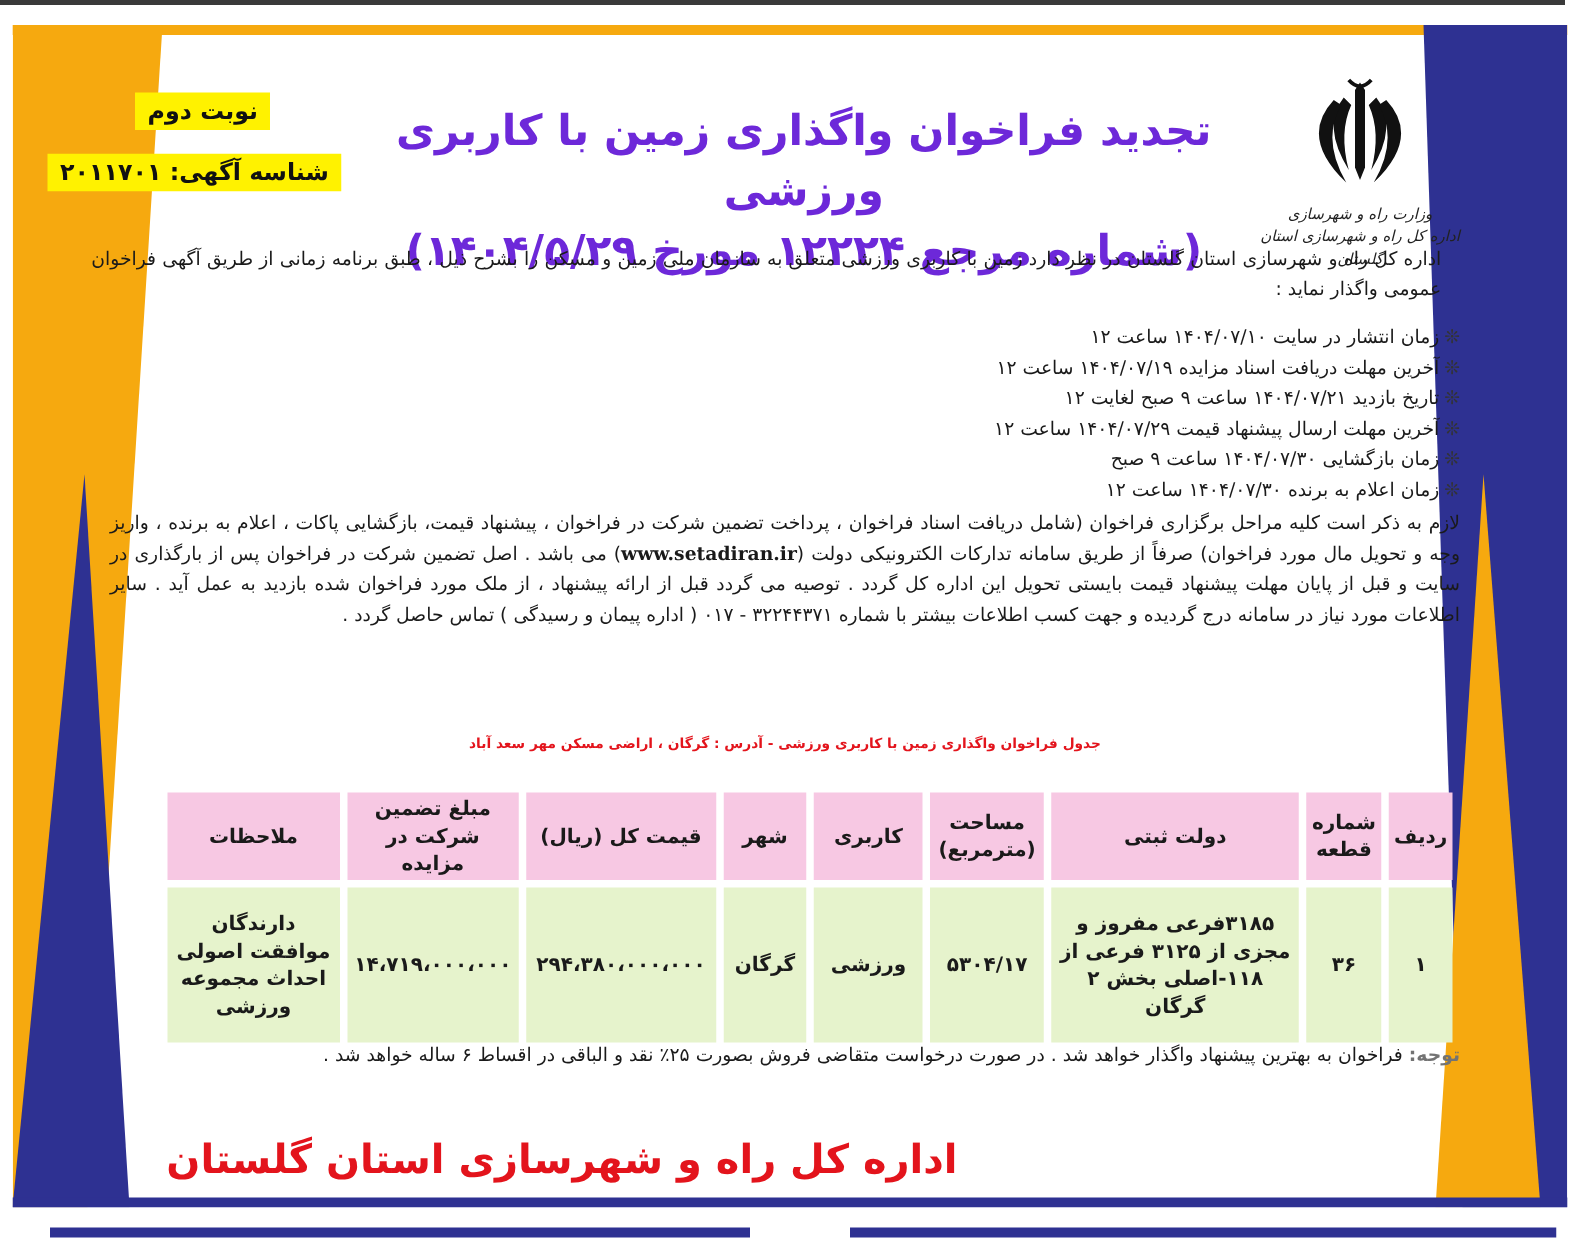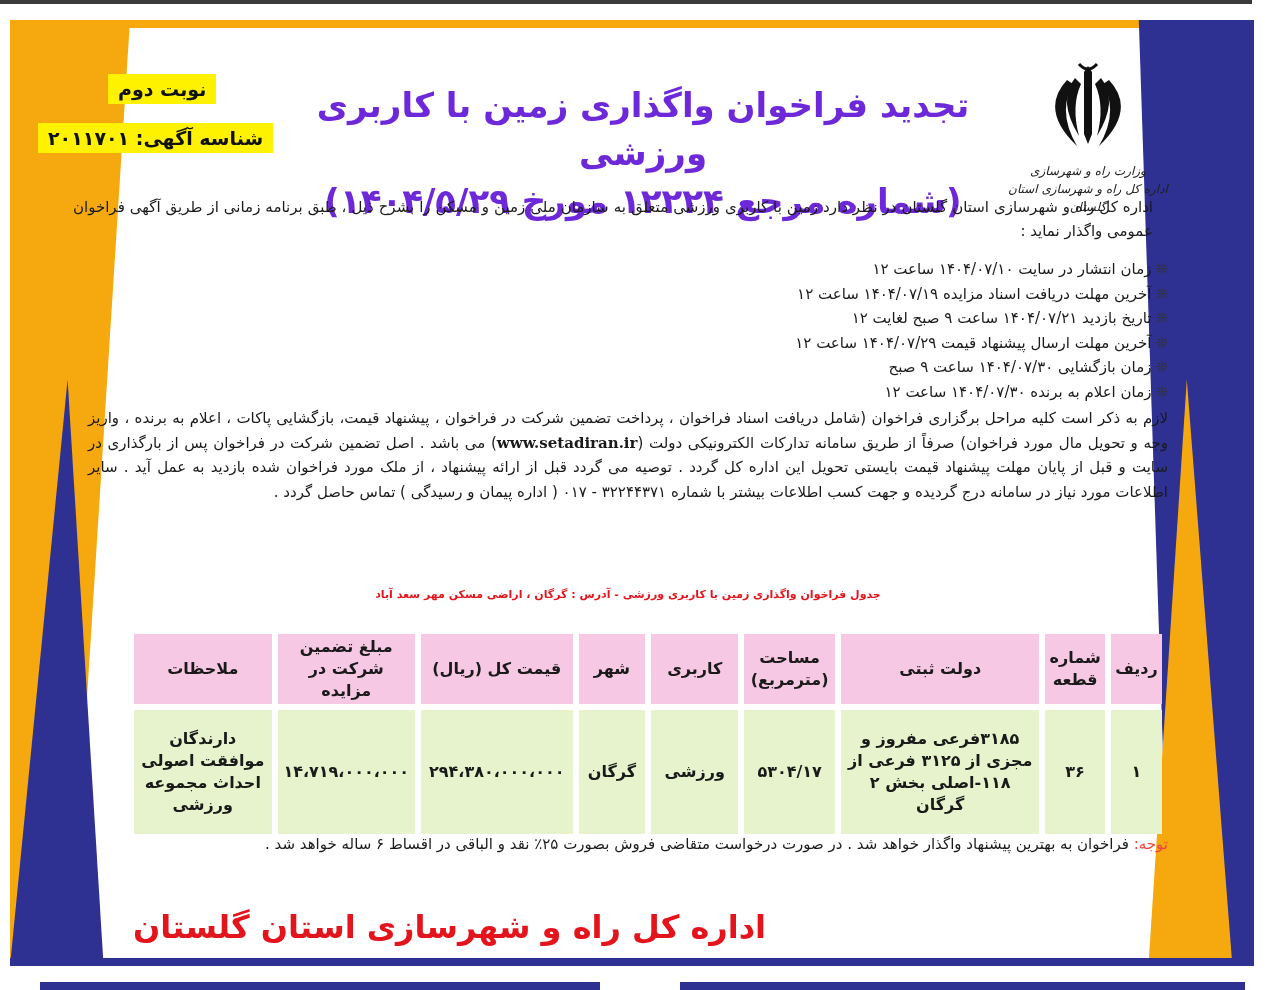--- a/index.html
+++ b/index.html
@@ -39,21 +39,21 @@
   .notice { position: absolute; right: 0; top: 366px; width: 1080px; font-size: 15px; line-height: 24.5px; text-align: justify; }
   .notice .url { font-family: "DejaVu Serif", serif; font-weight: bold; direction: ltr; unicode-bidi: embed; }
 
   .table-caption { position: absolute; right: 0; top: 548px; width: 1080px; text-align: center; font-weight: bold; color: #e3141c; font-size: 11px; }
 
   .land-table { position: absolute; right: 0; top: 588px; width: 1040px; border-collapse: separate; border-spacing: 6px; }
   .land-table th { background: #f7c8e3; height: 66px; font-size: 16px; font-weight: bold; line-height: 22px; text-align: center; padding: 2px 4px; }
   .land-table td { background: #e6f3cc; height: 124px; font-size: 16px; font-weight: bold; line-height: 22px; text-align: center; padding: 2px 4px; }
 
   .note { position: absolute; right: 0; top: 792px; width: 1080px; font-size: 15px; line-height: 25px; }
-  .note .note-label { color: #ef4444; font-weight: normal; }
+  .note .note-label { color: #737373; font-weight: bold; }
 
   .pub-dates { position: absolute; right: 0; top: 852px; font-size: 15px; line-height: 25px; }
 
   .footer-sign { position: absolute; left: 95px; top: 868px; font-weight: bold; color: #e3141c; font-size: 32px; white-space: nowrap; }
 
   .bottom-bars { position: absolute; left: 0; top: 978px; width: 1277px; height: 12px; }
   .bottom-bar { position: absolute; top: 4px; height: 10px; background: #2e3192; }
   .bottom-bar.left { left: 40px; width: 560px; }
   .bottom-bar.right { left: 680px; width: 565px; }
 </style>

